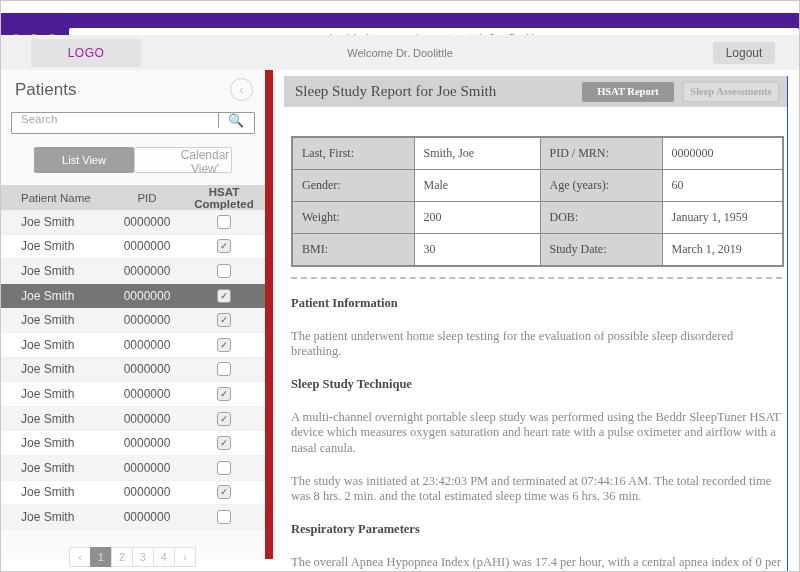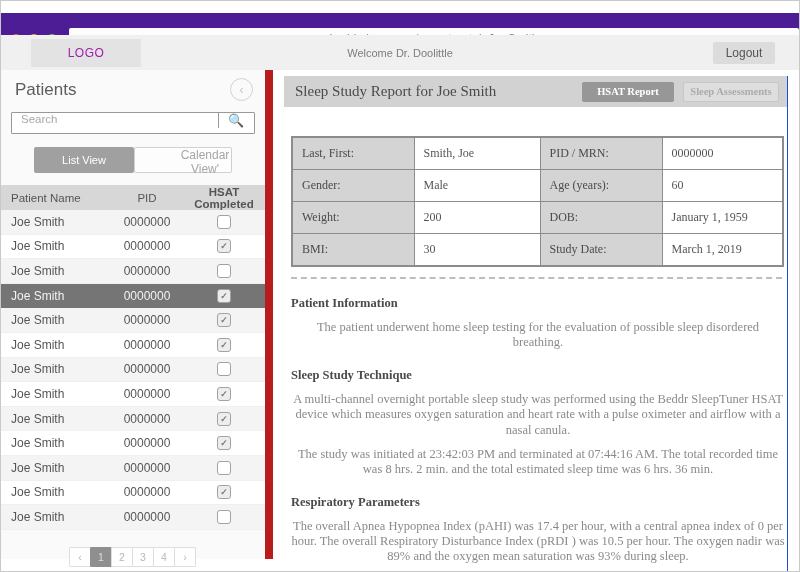--- a/index.html
+++ b/index.html
@@ -72,21 +72,21 @@
     font-size:11px; border-radius:2px; cursor:pointer; font-family:inherit;
   }
   .btn-cal {
     width:98px; height:26px; background:#fdfdfd; color:#a6a6a6; border:1px solid #d0d0d0;
     font-size:12px; border-radius:2px; cursor:pointer; font-family:inherit;padding-left:44px;
   }
   .ptable-head {
     height:25px; background:#d7d7d7; display:flex; align-items:center;
     font-size:11.5px; color:#555;
   }
-  .col-name { flex:0 0 110px; padding-left:10px; }
+  .col-name { flex:0 0 110px; padding-left:20px; }
   .col-pid  { flex:0 0 72px; text-align:center; }
   .col-hsat { flex:1; text-align:center;font-weight:bold; }
   .prow {
     height:24.6px; display:flex; align-items:center; font-size:12px; color:#555;
     background:#fff; cursor:pointer; border-bottom:1px solid #f0f0f0;
   }
   .prow.odd { background:#f4f4f4; }
   .prow.selected { background:#757575; color:#f2f2f2; border-bottom-color:#757575; }
   .cb {
     width:14px; height:14px; border:1.5px solid #a3a3a3; border-radius:3px;
@@ -121,21 +121,21 @@
   .main-body { padding:29px 10px 0 7px; }
   .info-table {
     border-collapse:collapse; width:491px; border:2px solid #8c8c8c; table-layout:fixed;
   }
   .info-table td {
     border:1px solid #8c8c8c; height:24px; font-size:12px; padding:8px 9px; color:#555;
   }
   .info-table td.lbl { background:#d4d4d4; color:#4a4a4a; }
   .dashes { border:none; border-top:2px dashed #bdbdbd; margin:10px 0 0 0; width:491px; }
   .sec-h { font-size:12.5px; font-weight:bold; color:#4a4a4a; margin-top:17px; }
-  .sec-p { font-size:12.5px; color:#8a8a8a; margin-top:9px; width:494px; line-height:1.23;text-align:center; }
+  .sec-p { font-size:12.5px; color:#8a8a8a; margin-top:18px; width:494px; line-height:1.23; }
 </style>
 </head>
 <body>
 
 <div class="chrome">
   <div class="dots">
     <span class="dot red"></span>
     <span class="dot orange"></span>
     <span class="dot green"></span>
   </div>

